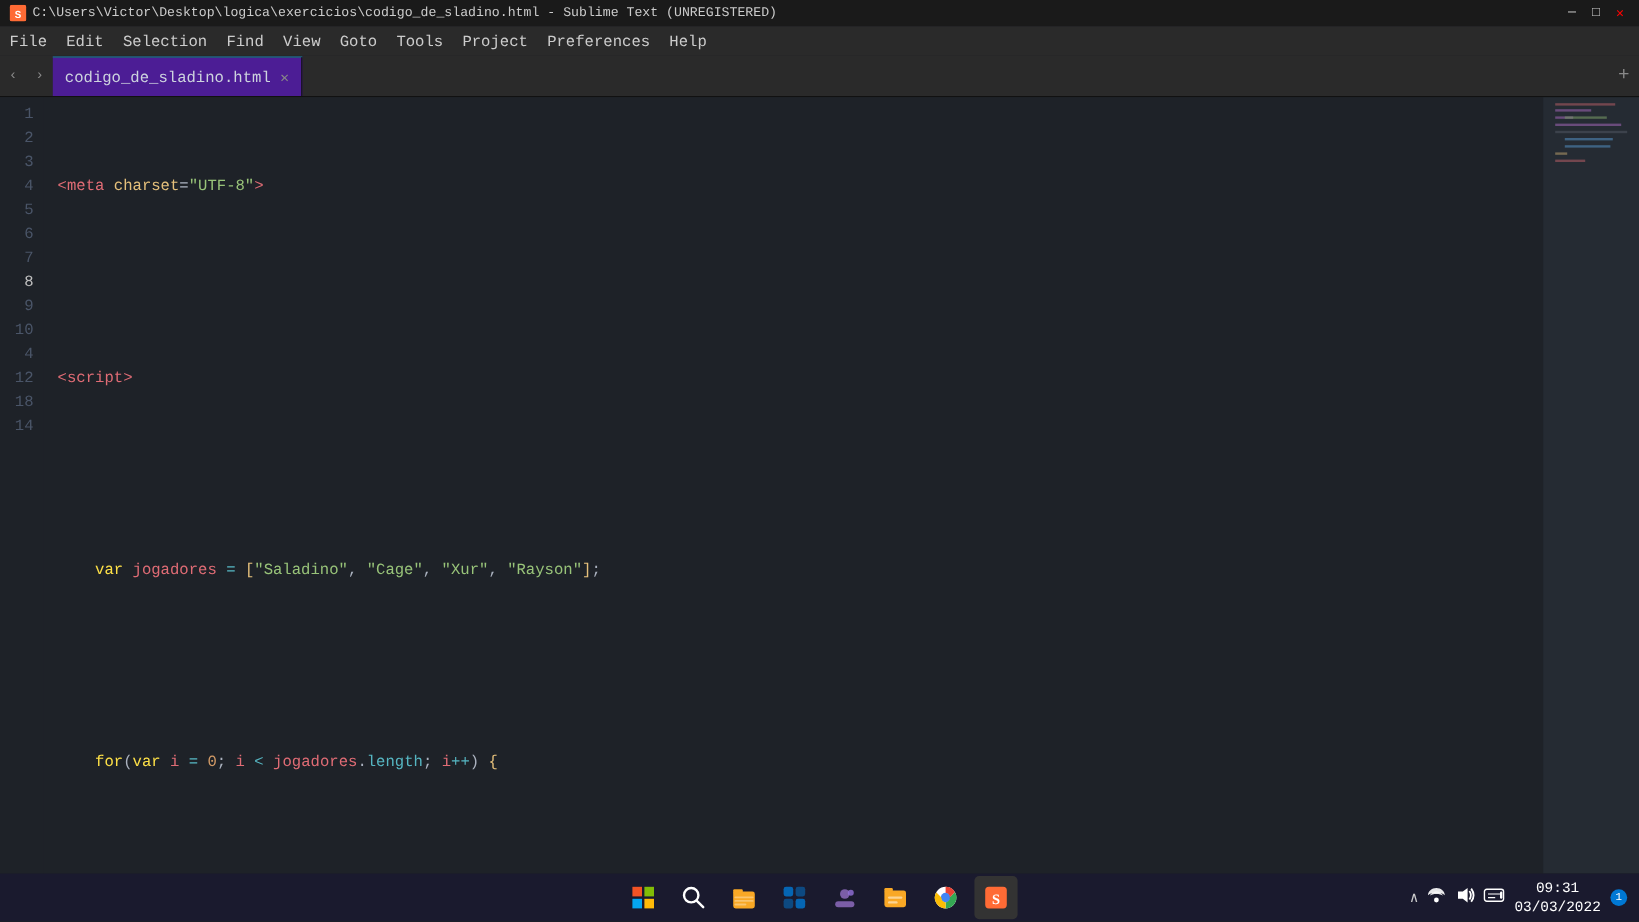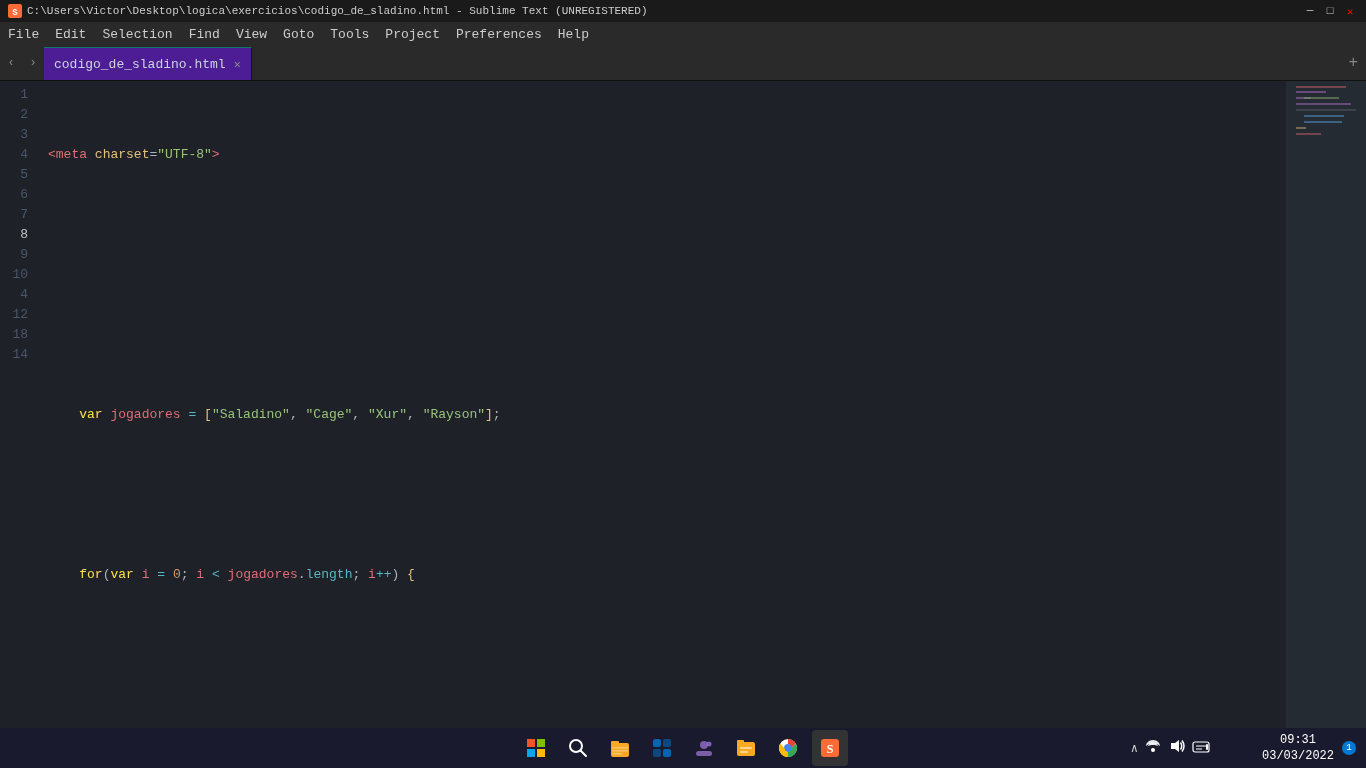--- a/index.html
+++ b/index.html
@@ -201,21 +201,20 @@
 
     .sys-tray {
       display: flex;
       align-items: center;
       gap: 6px;
     }
     .clock-area {
       text-align: center;
       font-size: 12px;
       line-height: 16px;
-      margin-left: 44px;
     }
     .notification-badge {
       width: 14px; height: 14px;
       background: #0078d4;
       border-radius: 50%;
       display: flex; align-items: center; justify-content: center;
       font-size: 9px;
       color: white;
     }
   </style>
@@ -278,20 +277,21 @@
     <div class="line-num">18</div>
     <div class="line-num">14</div>
   </div>
 
   <div id="code-area">
     
     <span class="code-line"><span class="tag">&lt;meta</span><span class="plain"> </span><span class="attr-name">charset</span><span class="plain">=</span><span class="attr-value">"UTF-8"</span><span class="tag">&gt;</span></span>
     
     <span class="code-line"> </span>
     
+    <span class="code-line"><span class="tag">&lt;script&gt;</span></span>
     
     <span class="code-line"> </span>
     
     <span class="code-line"><span class="plain">    </span><span class="var-kw">var</span><span class="plain"> </span><span class="plain" style="color:#e06c75;">jogadores</span><span class="plain"> </span><span class="operator">=</span><span class="plain"> </span><span class="bracket">[</span><span class="string">"Saladino"</span><span class="punct">,</span><span class="plain"> </span><span class="string">"Cage"</span><span class="punct">,</span><span class="plain"> </span><span class="string">"Xur"</span><span class="punct">,</span><span class="plain"> </span><span class="string">"Rayson"</span><span class="bracket">]</span><span class="punct">;</span></span>
     
     <span class="code-line"> </span>
     
     <span class="code-line"><span class="plain">    </span><span class="for-kw">for</span><span class="punct">(</span><span class="var-kw">var</span><span class="plain"> </span><span class="plain" style="color:#e06c75;">i</span><span class="plain"> </span><span class="operator">=</span><span class="plain"> </span><span class="number">0</span><span class="punct">;</span><span class="plain"> </span><span class="plain" style="color:#e06c75;">i</span><span class="plain"> </span><span class="operator">&lt;</span><span class="plain"> </span><span class="plain" style="color:#e06c75;">jogadores</span><span class="punct">.</span><span class="plain" style="color:#56b6c2;">length</span><span class="punct">;</span><span class="plain"> </span><span class="plain" style="color:#e06c75;">i</span><span class="operator">++</span><span class="punct">)</span><span class="plain"> </span><span class="bracket">{</span></span>
     
     

